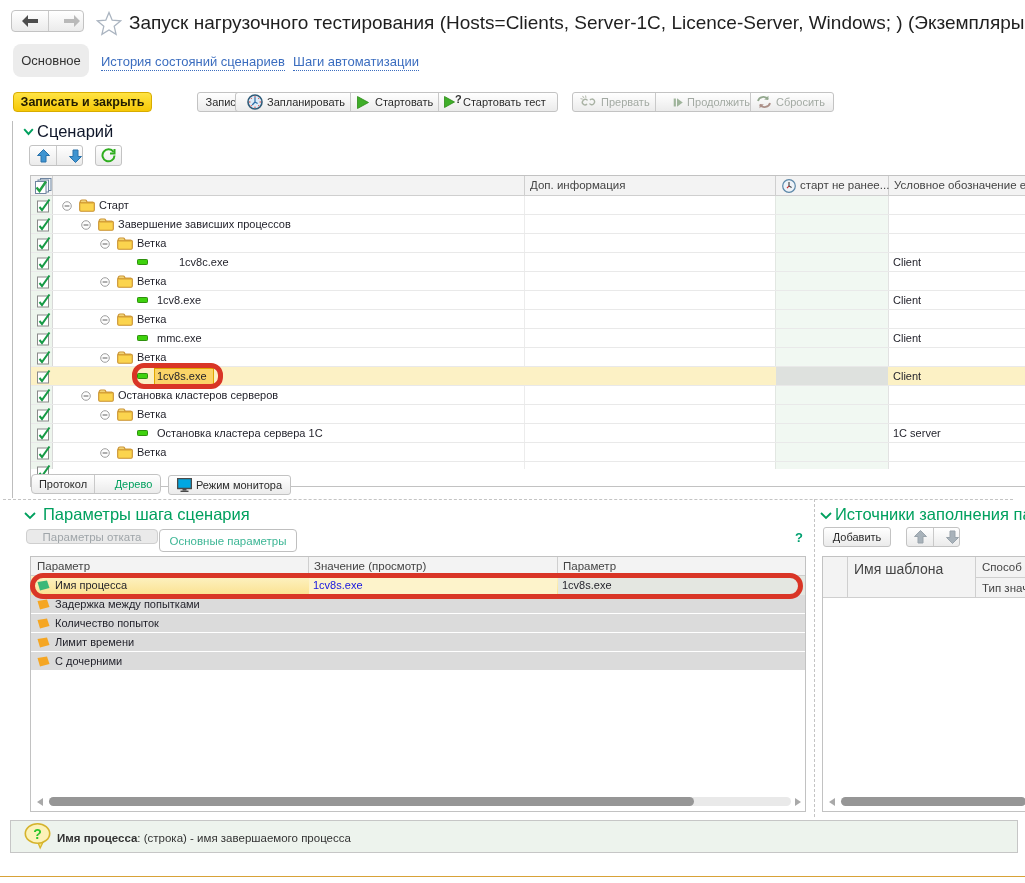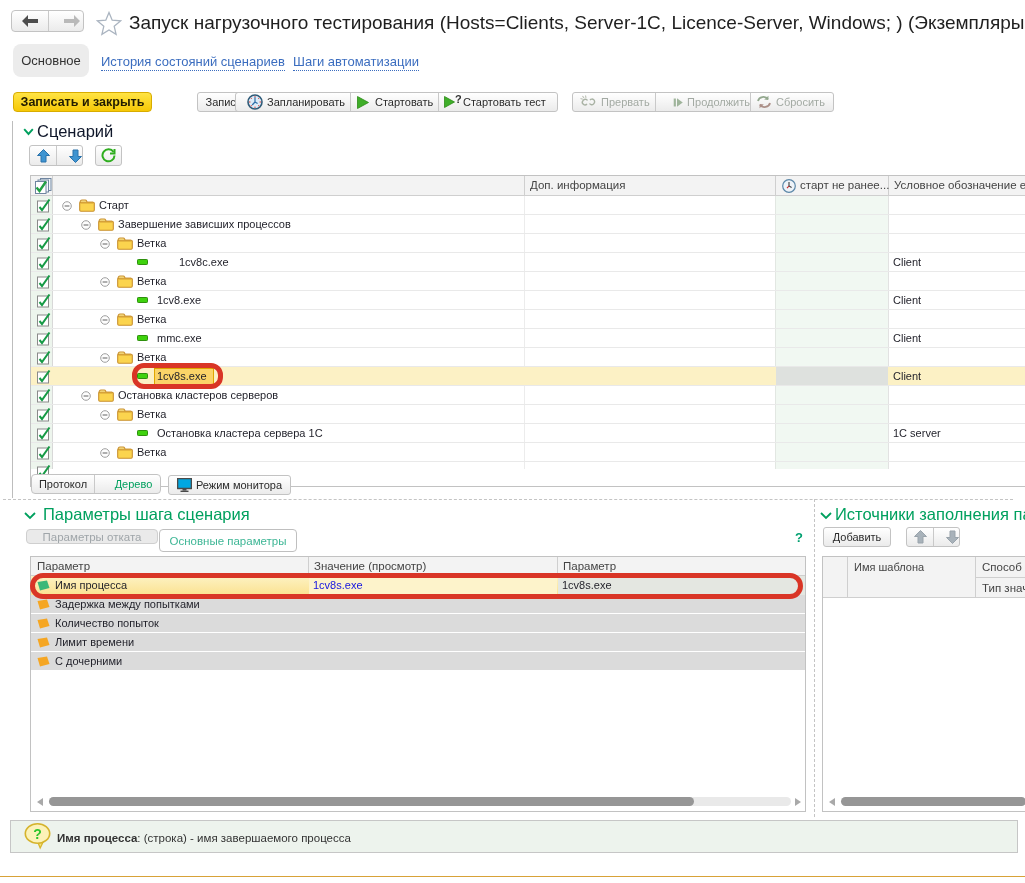--- a/index.html
+++ b/index.html
@@ -414,21 +414,21 @@
       <svg width="13" height="14" viewBox="0 0 13 14">
         <path d="M6.5 13.5 L12.5 7.5 L9 7.5 L9 1 L4 1 L4 7.5 L0.5 7.5 Z" fill="#a8b2ba" stroke="#99a3ab" stroke-width="1"></path>
       </svg>
     </div>
 </div>
 <div class="abs" style="left:822px;top:556px;width:203px;height:256px;border:1px solid #c2c2c2;border-right:none;background:#fff;overflow:hidden;">
 <div class="abs" style="left:0;top:0;width:203px;height:41px;background:#f3f3f3;border-bottom:1px solid #cfcfcf;"></div>
 <div class="abs" style="left:24px;top:0;width:1px;height:41px;background:#cfcfcf;"></div>
 <div class="abs" style="left:152px;top:0;width:1px;height:41px;background:#cfcfcf;"></div>
 <div class="abs" style="left:153px;top:20px;width:50px;height:1px;background:#cfcfcf;"></div>
-<div class="abs" style="left:31px;top:4px;font-size:11px;color:#444;">Имя шаблона</div>
+<div class="abs" style="left:31px;top:4px;font-size:14px;color:#444;">Имя шаблона</div>
 <div class="abs" style="left:159px;top:4px;font-size:11.5px;color:#444;white-space:nowrap;">Способ з</div>
 <div class="abs" style="left:159px;top:25px;font-size:11.5px;color:#444;white-space:nowrap;">Тип знач</div>
 <svg class="abs" style="left:6px;top:241px;" width="6" height="8" viewBox="0 0 6 8">
       <path d="M6 0 L6 8 L0 4 Z" fill="#a9a9a9"></path>
     </svg>
 <div class="abs" style="left:18px;top:240px;width:185px;height:9px;background:#969696;border-radius:5px;"></div>
 </div>
 
 <div class="abs" style="left:10px; top:820px; width:1008px; height:33px; background:#edf3ed; border:1px solid #c6c6c6;"></div>
 <svg class="abs" style="left:24px; top:822px;" width="28" height="28" viewBox="0 0 28 28">

